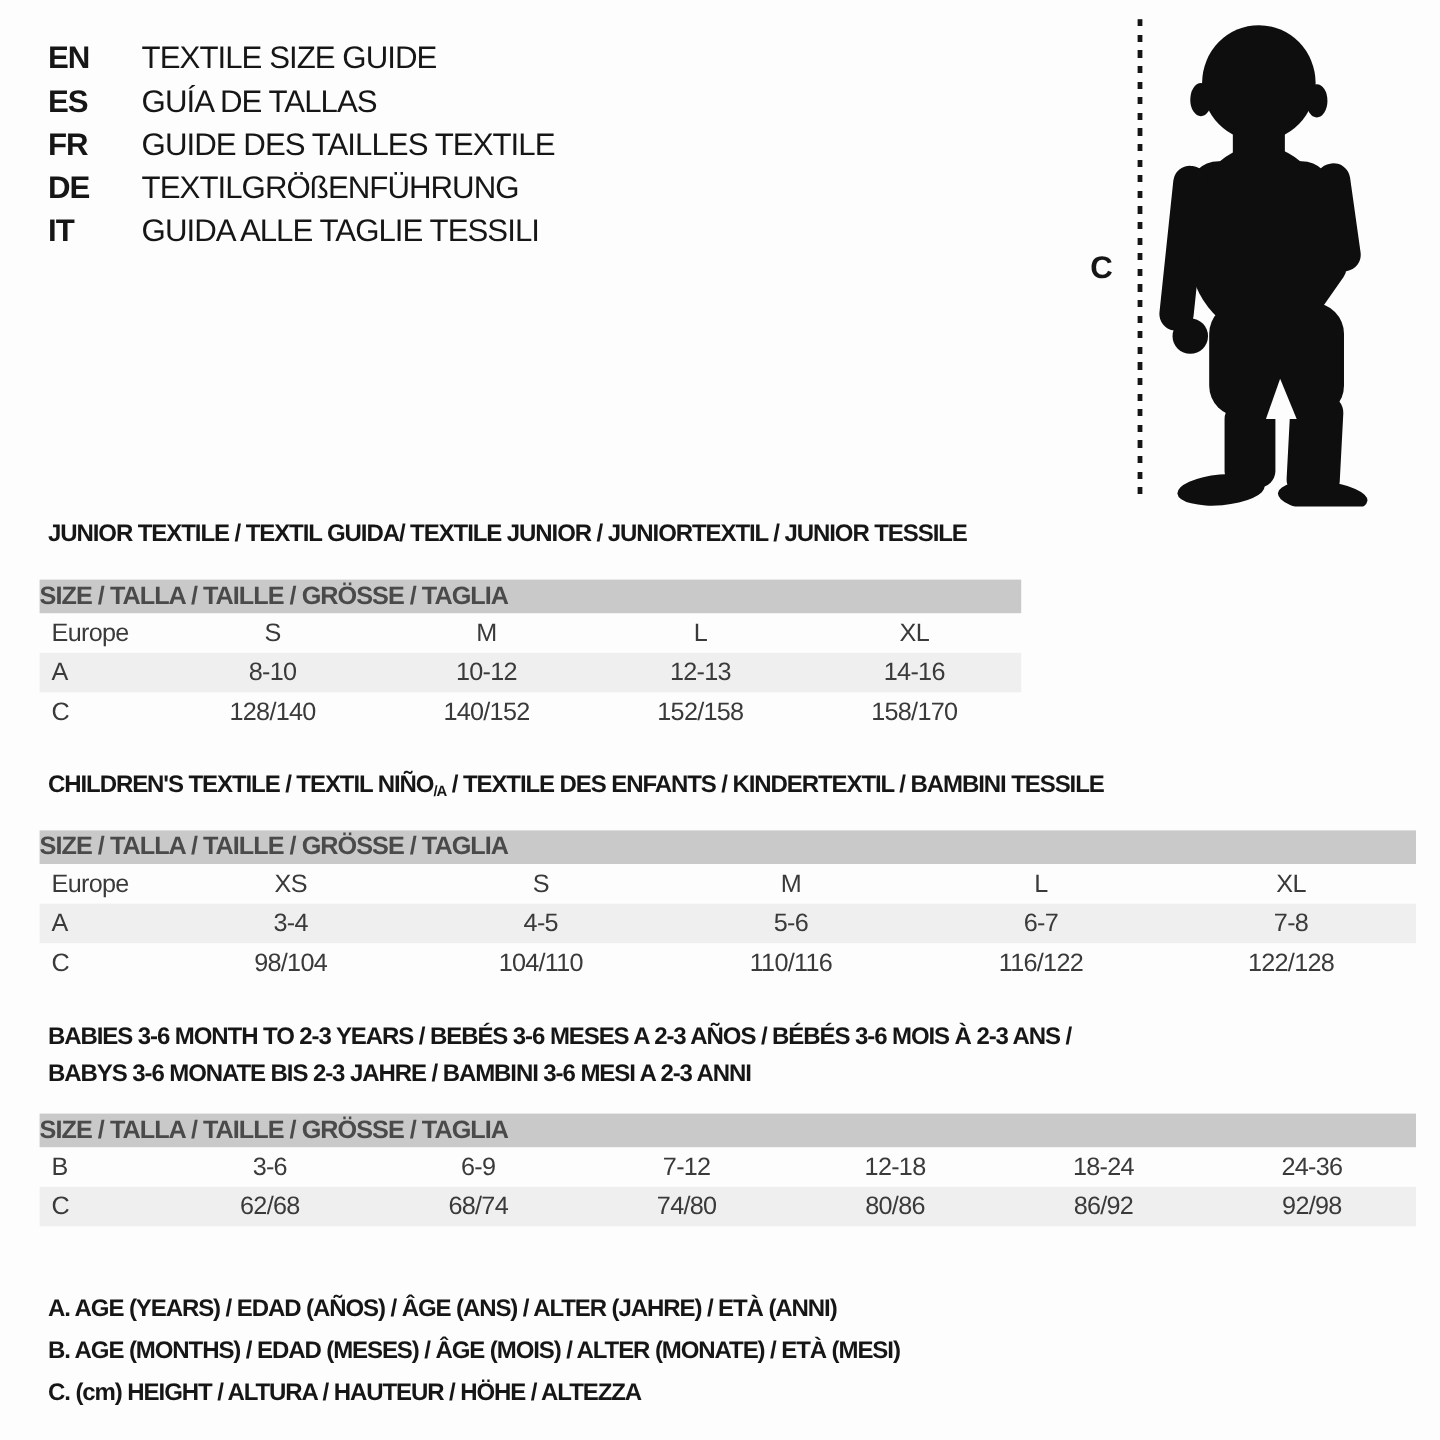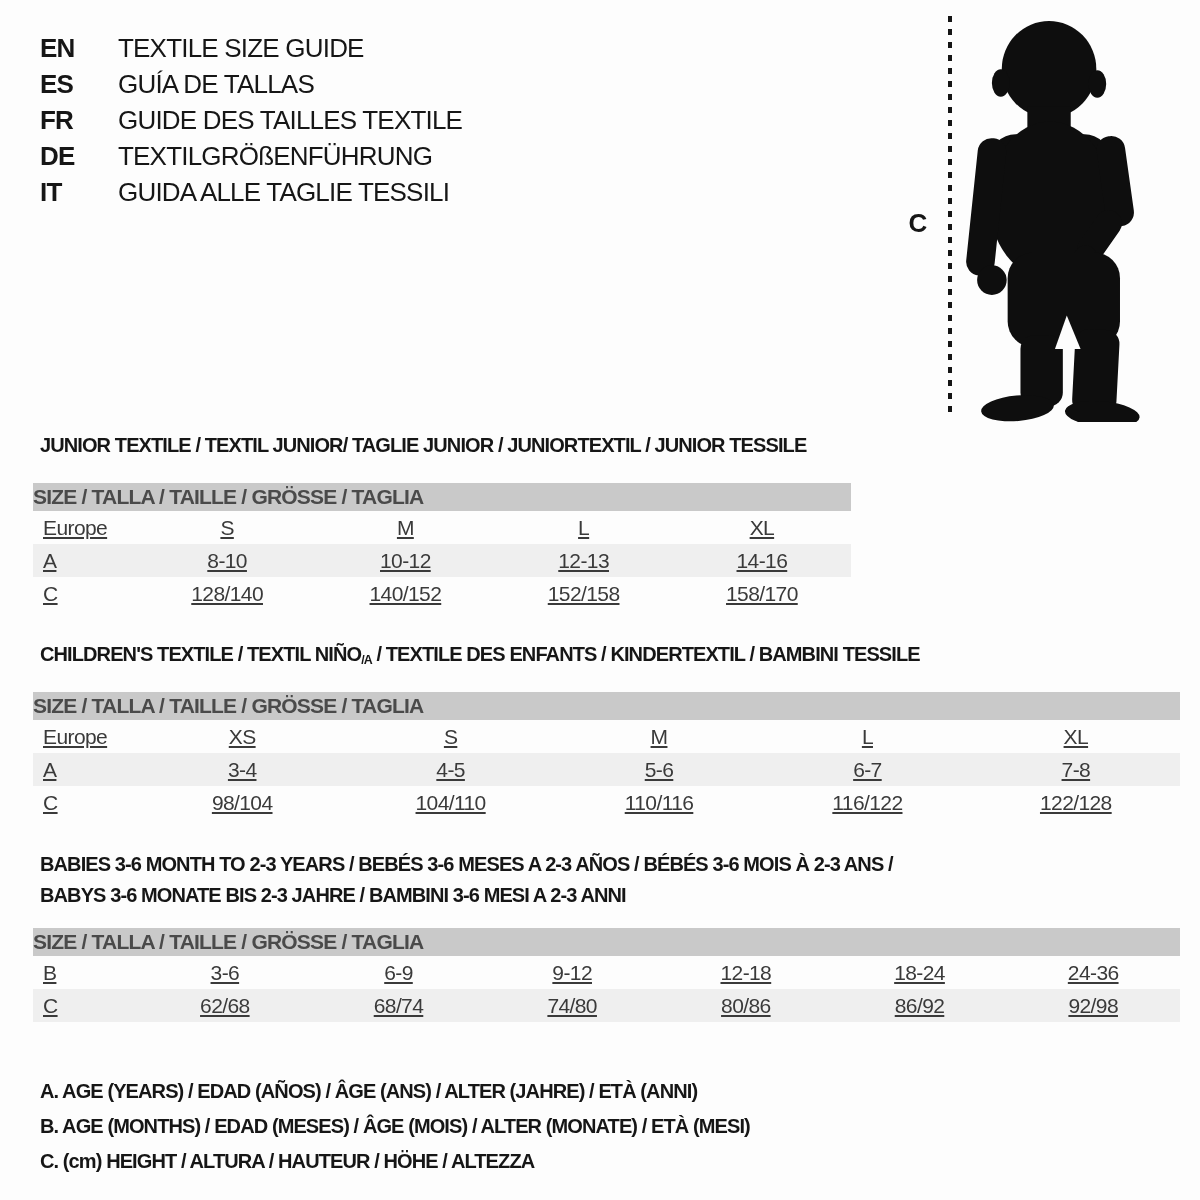--- a/index.html
+++ b/index.html
@@ -54,21 +54,21 @@
   .table-junior { top:483px; width:818px; }
   .table-children { top:692px; width:1147px; }
   .table-babies { top:928px; width:1147px; }
   .thead {
     height:28px; line-height:28px; background:var(--table-header-bg);
     color:var(--table-header-text); font-weight:bold; font-size:21px;
     letter-spacing:-0.8px; 
   }
   .trow {
     display:flex; height:33px; line-height:33px; font-size:21px;
-    letter-spacing:-0.6px; color:var(--text-table);text-decoration:underline;
+    letter-spacing:-0.6px; color:var(--text-table);
   }
   .trow.alt { background:var(--row-alt-bg); }
   .tlabel { width:105px; padding-left:10px; }
   .tcell { flex:1; text-align:center; }
 
   
   .footnotes { position:absolute; left:40px; top:1074px; }
   .footnote {
     font-weight:bold; font-size:20px; letter-spacing:-0.9px;
     height:35px; line-height:35px; color:var(--text-primary); white-space:nowrap;
@@ -119,21 +119,21 @@
       <circle cx="129" cy="243" r="12"></circle>
       <rect x="50" y="238" width="114" height="96" rx="26"></rect>
       <rect x="63" y="322" width="43" height="72" rx="14"></rect>
       <rect x="117" y="316" width="45" height="86" rx="14" transform="rotate(3 139 358)"></rect>
       <ellipse cx="60" cy="396" rx="37" ry="13" transform="rotate(-5 60 396)"></ellipse>
       <ellipse cx="146" cy="402" rx="38" ry="13" transform="rotate(5 146 402)"></ellipse>
     </g>
     <polygon points="98,336 124,336 110,302" fill="#fdfdfd"></polygon>
   </svg>
 
-  <h2 class="section-title title-junior">JUNIOR TEXTILE / TEXTIL JUNIOR/ TAGLIE JUNIOR / JUNIORTEXTIL / JUNIOR TESSILE</h2>
+  <h2 class="section-title title-junior">JUNIOR TEXTILE / TEXTIL GUIDA/ TEXTILE JUNIOR / JUNIORTEXTIL / JUNIOR TESSILE</h2>
   <div class="size-table table-junior">
     <div class="thead">SIZE / TALLA / TAILLE / GRÖSSE / TAGLIA</div>
     <div class="trow">
       <div class="tlabel">Europe</div>
       <div class="tcell">S</div>
       <div class="tcell">M</div>
       <div class="tcell">L</div>
       <div class="tcell">XL</div>
     </div>
     <div class="trow alt">
@@ -182,21 +182,21 @@
   </div>
 
   <h2 class="section-title title-babies-1">BABIES 3-6 MONTH TO 2-3 YEARS / BEBÉS 3-6 MESES A 2-3 AÑOS / BÉBÉS 3-6 MOIS À 2-3 ANS /</h2>
   <h2 class="section-title title-babies-2">BABYS 3-6 MONATE BIS 2-3 JAHRE / BAMBINI 3-6 MESI A 2-3 ANNI</h2>
   <div class="size-table table-babies">
     <div class="thead">SIZE / TALLA / TAILLE / GRÖSSE / TAGLIA</div>
     <div class="trow">
       <div class="tlabel">B</div>
       <div class="tcell">3-6</div>
       <div class="tcell">6-9</div>
-      <div class="tcell">9-12</div>
+      <div class="tcell">7-12</div>
       <div class="tcell">12-18</div>
       <div class="tcell">18-24</div>
       <div class="tcell">24-36</div>
     </div>
     <div class="trow alt">
       <div class="tlabel">C</div>
       <div class="tcell">62/68</div>
       <div class="tcell">68/74</div>
       <div class="tcell">74/80</div>
       <div class="tcell">80/86</div>

